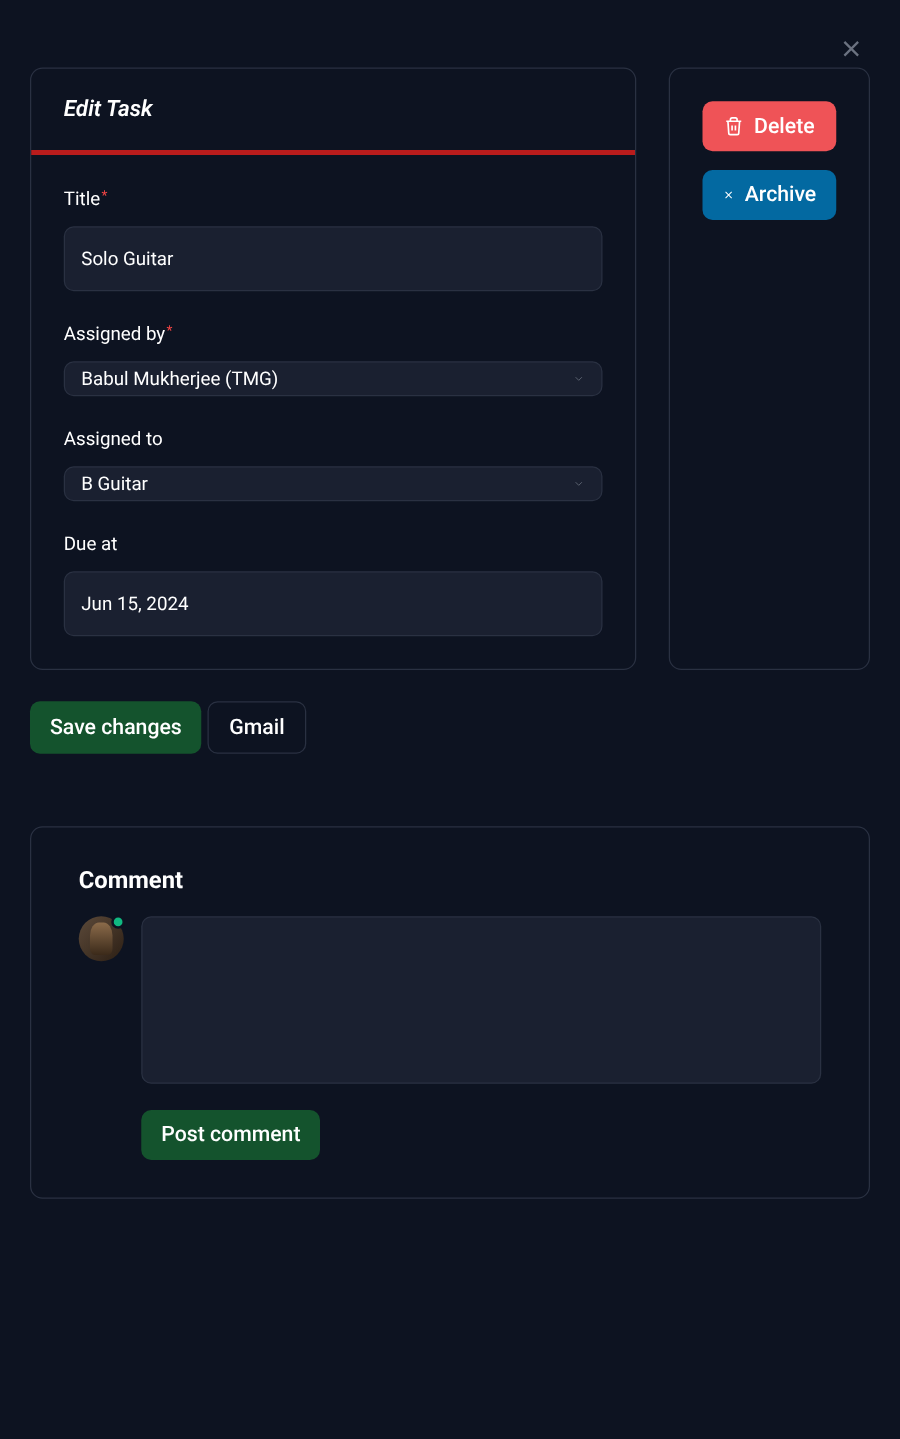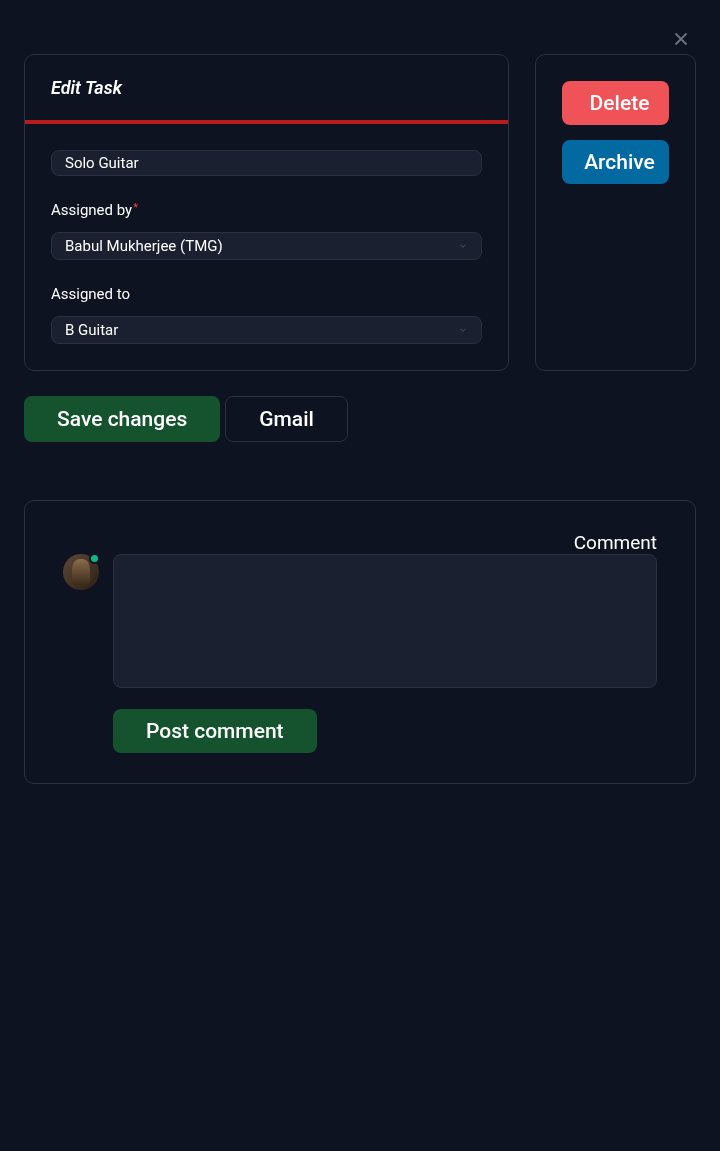--- a/index.html
+++ b/index.html
@@ -85,21 +85,21 @@
       width: 100%;
       background: #1a2030;
       border: 1px solid #2a3142;
       border-radius: 8px;
       color: #ffffff;
       font-size: 15px;
       font-family: inherit;
     }
     .input {
       padding: 10px 13px;
-      height: 26px;
+      height: 52px;
     }
     .textarea {
       padding: 10px 13px;
       height: 66px;
       resize: both;
     }
     .select {
       position: relative;
       padding: 10px 13px;
       height: 28px;
@@ -110,28 +110,28 @@
     }
     .select .chevron {
       width: 10px;
       height: 10px;
       stroke: #6b7280;
       stroke-width: 1.5;
     }
     .btn {
       border: none;
       border-radius: 8px;
-      font-size: 21px;
+      font-size: 17px;
       font-weight: 500;
       cursor: pointer;
       display: inline-flex;
       align-items: center;
       justify-content: center;
       gap: 8px;
-      padding: 10px 33px;
+      padding: 10px 16px;
       font-family: inherit;
       color: #ffffff;
     }
     .btn-danger {
       background: #ef5357;
     }
     .btn-warning {
       background: #0369a1;
     }
     .btn-primary {
@@ -154,22 +154,22 @@
       margin-top: 25px;
     }
     .comment-section {
       margin-top: 58px;
       border: 1px solid #2a3142;
       border-radius: 10px;
       padding: 30px 38px;
     }
     .comment-title {
       font-size: 19px;
-      font-weight: 400;
-      text-align: right;
+      font-weight: 700;
+      margin-bottom: 18px;
     }
     .comment-row {
       display: flex;
       gap: 14px;
     }
     .avatar-wrap {
       position: relative;
       width: 36px;
       height: 36px;
       flex-shrink: 0;
@@ -230,20 +230,23 @@
 
 <div class="main-grid">
 
   <div class="card form-card">
     <div class="card-header">
       <div class="card-title">Edit Task</div>
     </div>
     <div class="card-body">
 
       <div class="form-group">
+        <label class="label">
+          <span>Title</span><span class="required">*</span>
+        </label>
         <input class="input" type="text" value="Solo Guitar" style="">
       </div>
 
 
       <div class="form-group">
         <label class="label">
           <span>Assigned by</span><span class="required">*</span>
         </label>
         <div class="select">
           <span>Babul Mukherjee (TMG)</span>
@@ -257,20 +260,24 @@
         <label class="label">Assigned to</label>
         <div class="select">
           <span>B Guitar</span>
           <svg class="chevron" viewBox="0 0 24 24" fill="none">
             <path d="M6 9l6 6 6-6"></path>
           </svg>
         </div>
       </div>
 
 
+      <div class="form-group">
+        <label class="label">Due at</label>
+        <input class="input" type="text" value="Jun 15, 2024" style="">
+      </div>
 
     </div>
   </div>
 
   <div class="card actions-card">
     <div class="card-body">
       <button class="btn btn-danger">
         <svg class="icon-sm" viewBox="0 0 24 24">
           <path d="M3 6h18M8 6V4a2 2 0 012-2h4a2 2 0 012 2v2M19 6l-1 14a2 2 0 01-2 2H8a2 2 0 01-2-2L5 6M10 11v6M14 11v6"></path>
         </svg>

